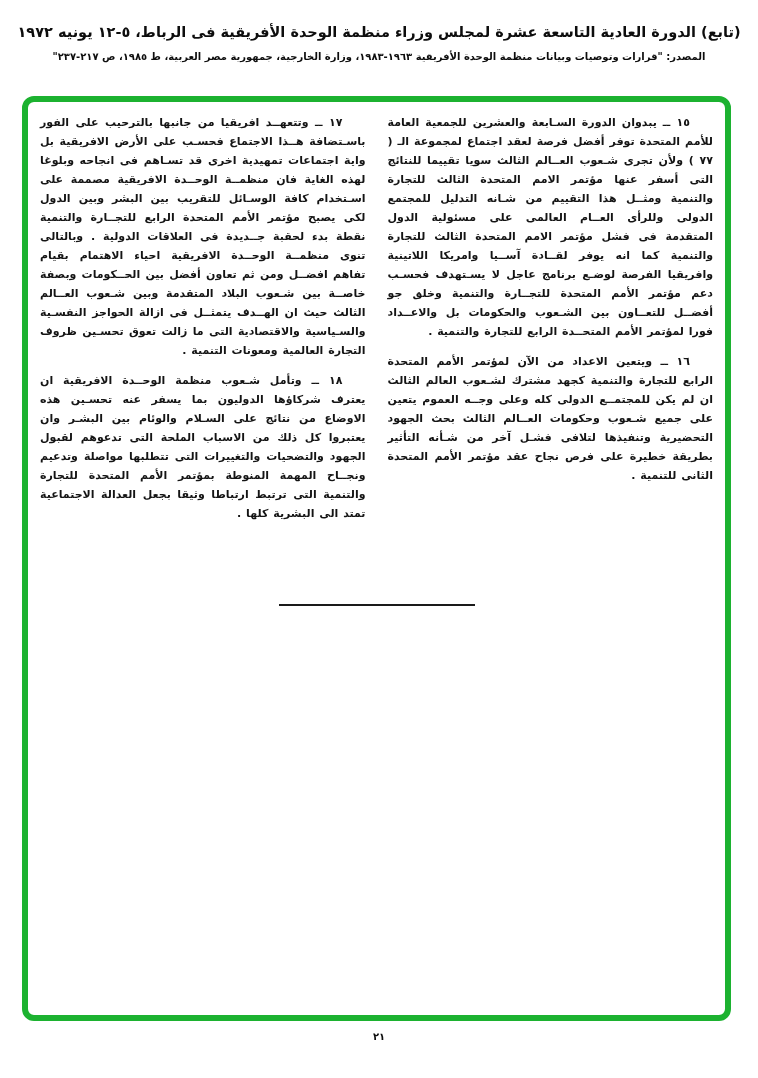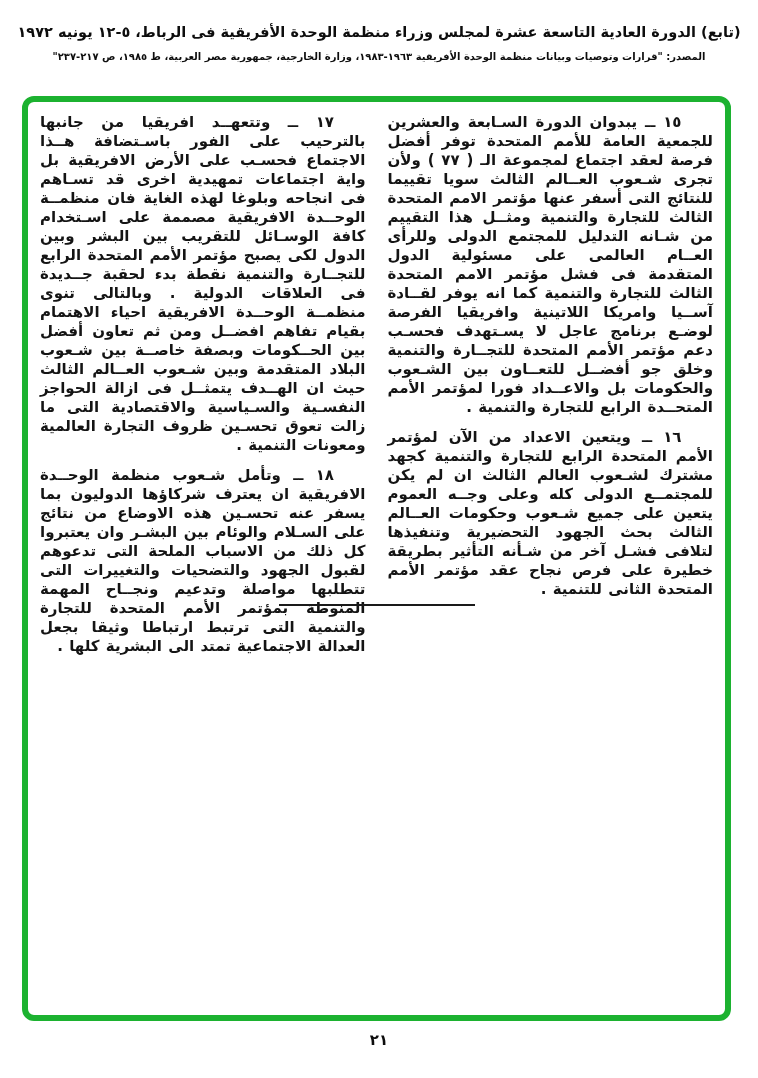--- a/index.html
+++ b/index.html
@@ -50,21 +50,21 @@
   }
   .columns {
     display: flex;
     flex-direction: row; 
     gap: 22px;
     padding: 11px 12px 0 12px;
   }
   .col {
     flex: 1 1 0;
     min-width: 0;
-    font-size: 15px;
+    font-size: 11px;
     font-weight: 700;
     line-height: 19px;
     color: #141414;
     text-align: justify;
     word-spacing: 1px;
   }
   .para {
     margin: 0 0 11px 0;
   }
   .para.indent {
@@ -78,21 +78,21 @@
     width: 196px;
     height: 0;
     border-top: 2px solid #1a1a1a;
   }
   .page-number {
     position: absolute;
     top: 1031px;
     left: 0;
     right: 0;
     text-align: center;
-    font-size: 15px;
+    font-size: 10px;
     font-weight: 700;
     color: #0d0d0d;
   }
 </style>
 </head>
 <body>
 
 <div class="page">
 
   <div class="header">

